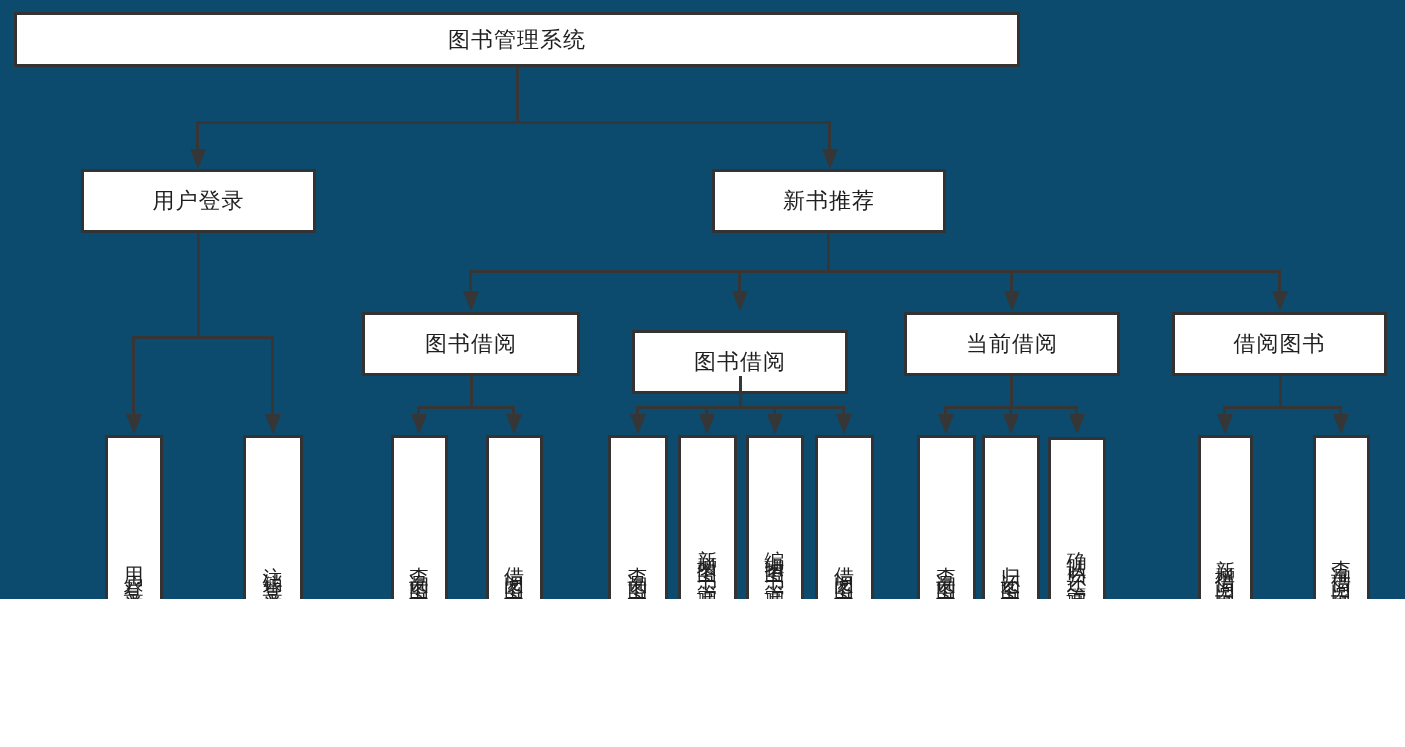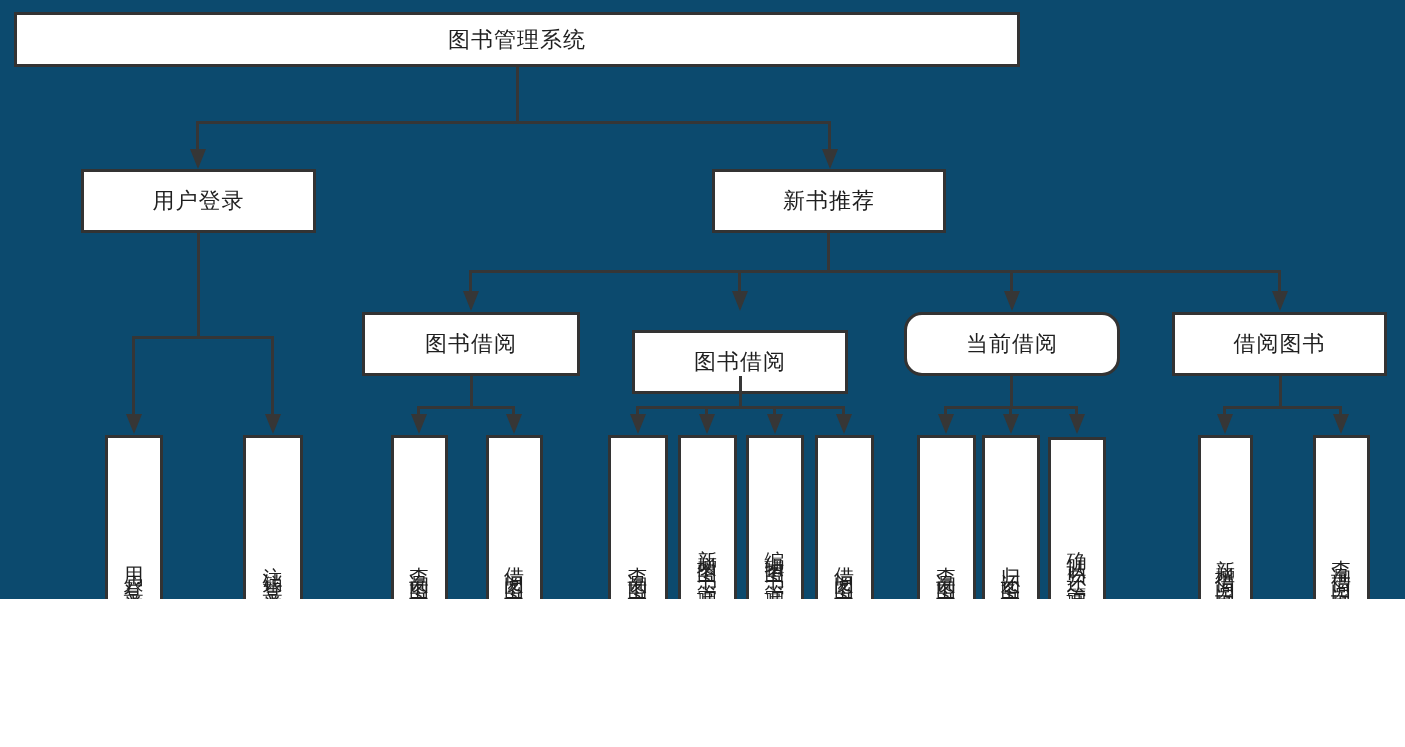--- a/index.html
+++ b/index.html
@@ -95,21 +95,21 @@
   <div class="arrow" style="left:1004px; top:291px;"></div>
   <div class="vl" style="left:1278px; top:270px; height:23px;"></div>
   <div class="arrow" style="left:1272px; top:291px;"></div>
 
   <div class="box h" style="left:362px; top:312px; width:218px; height:64px;">
     <span>图书借阅</span>
   </div>
   <div class="box h" style="left:632px; top:330px; width:216px; height:64px;">
     <span>图书借阅</span>
   </div>
-  <div class="box h" style="left:904px; top:312px; width:216px; height:64px;border-radius:18px;">
+  <div class="box h" style="left:904px; top:312px; width:216px; height:64px;">
     <span>当前借阅</span>
   </div>
   <div class="box h" style="left:1172px; top:312px; width:215px; height:64px;">
     <span>借阅图书</span>
   </div>
 
   <div class="vl" style="left:470px; top:376px; height:30px;"></div>
   <div class="hl" style="left:417px; top:406px; width:98px;"></div>
   <div class="vl" style="left:417px; top:406px; height:10px;"></div>
   <div class="arrow" style="left:411px; top:414px;"></div>

